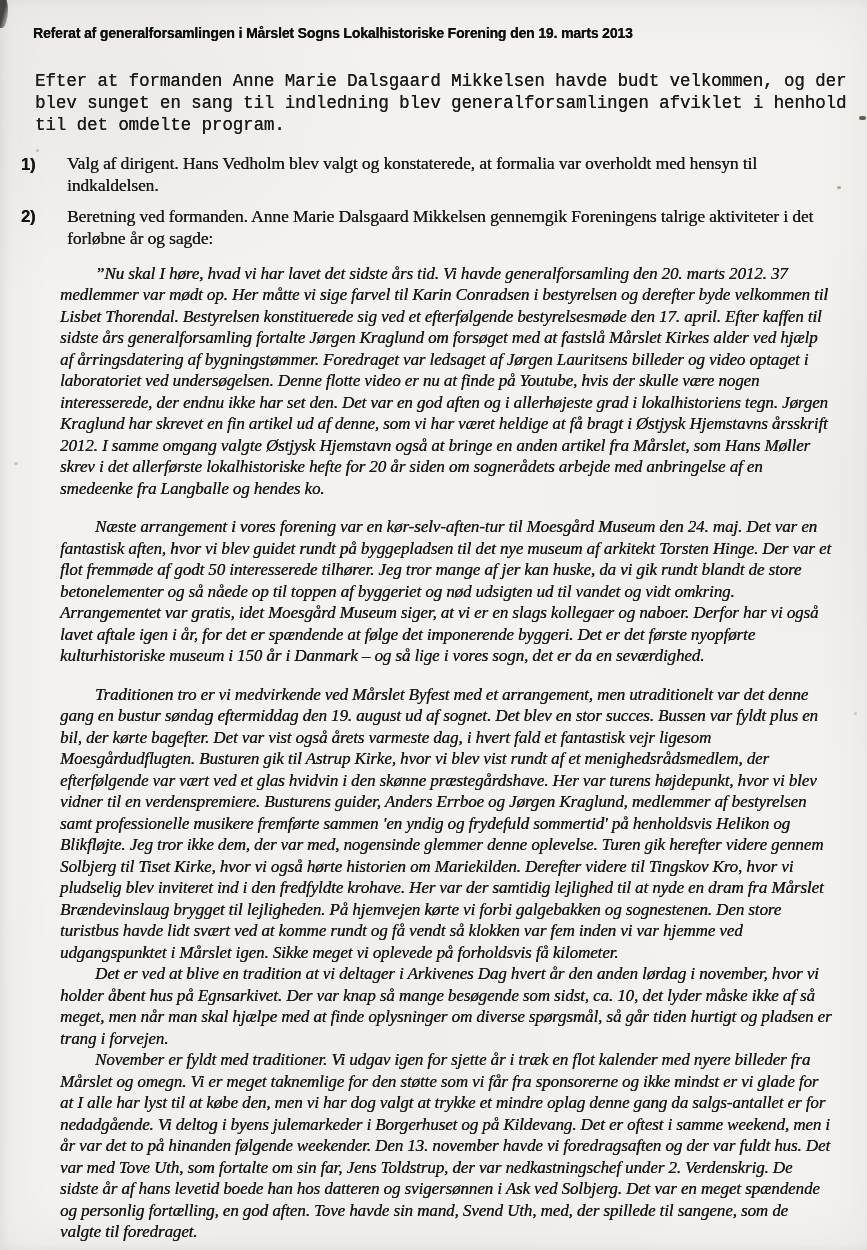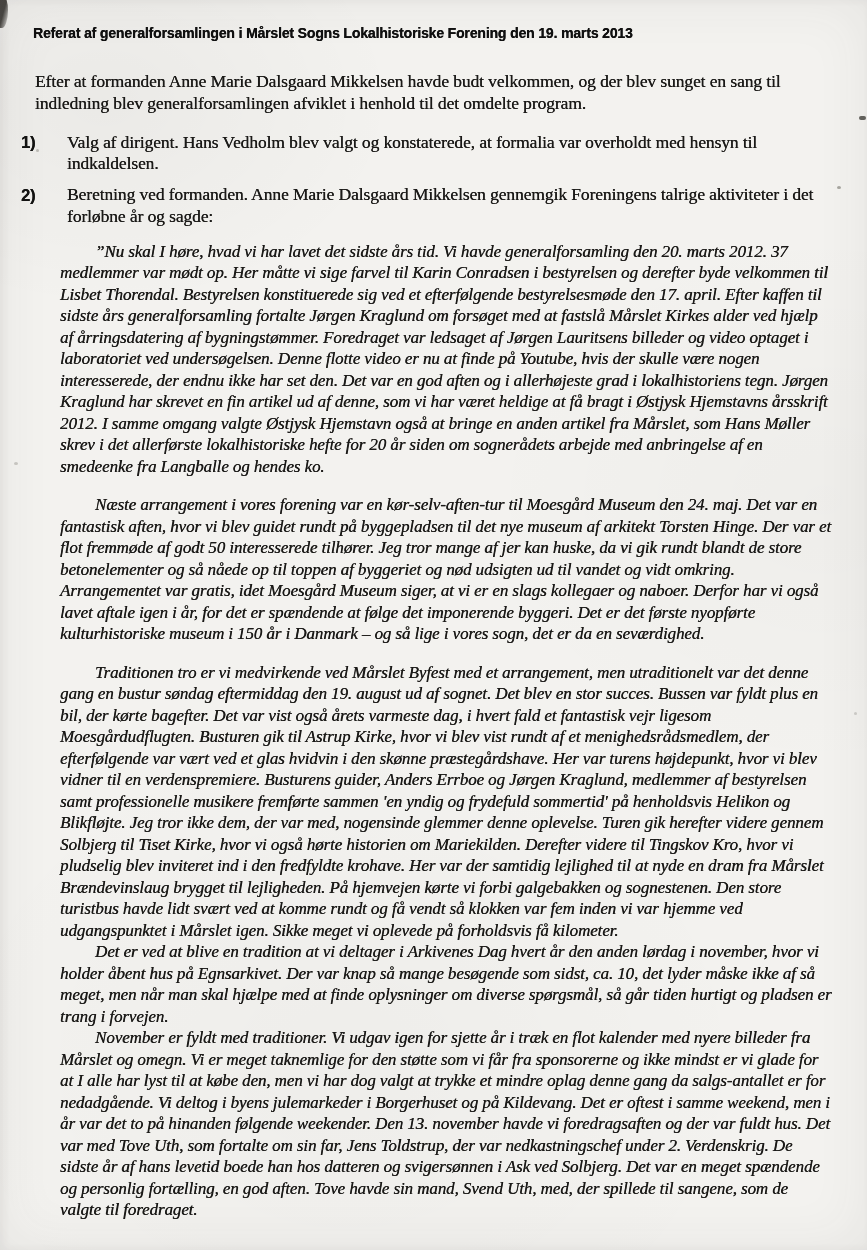--- a/index.html
+++ b/index.html
@@ -31,20 +31,21 @@
     letter-spacing:-0.15px;
     color:#111;
     text-shadow:0.25px 0 0 currentColor;
   }
   .intro{
     margin:30px 20px 0 35px;
     font-size:17.5px;
     line-height:21.8px;
     letter-spacing:-0.1px;
     text-shadow:0.2px 0 0 currentColor;
+    font-family:Liberation Mono, monospace;
   }
   .agenda{margin-top:17px;}
   .agenda-item{
     position:relative;
     margin:0 52px 9px 67px;
     font-size:17.5px;
     line-height:21.8px;
     letter-spacing:-0.1px;
     text-shadow:0.2px 0 0 currentColor;
   }

